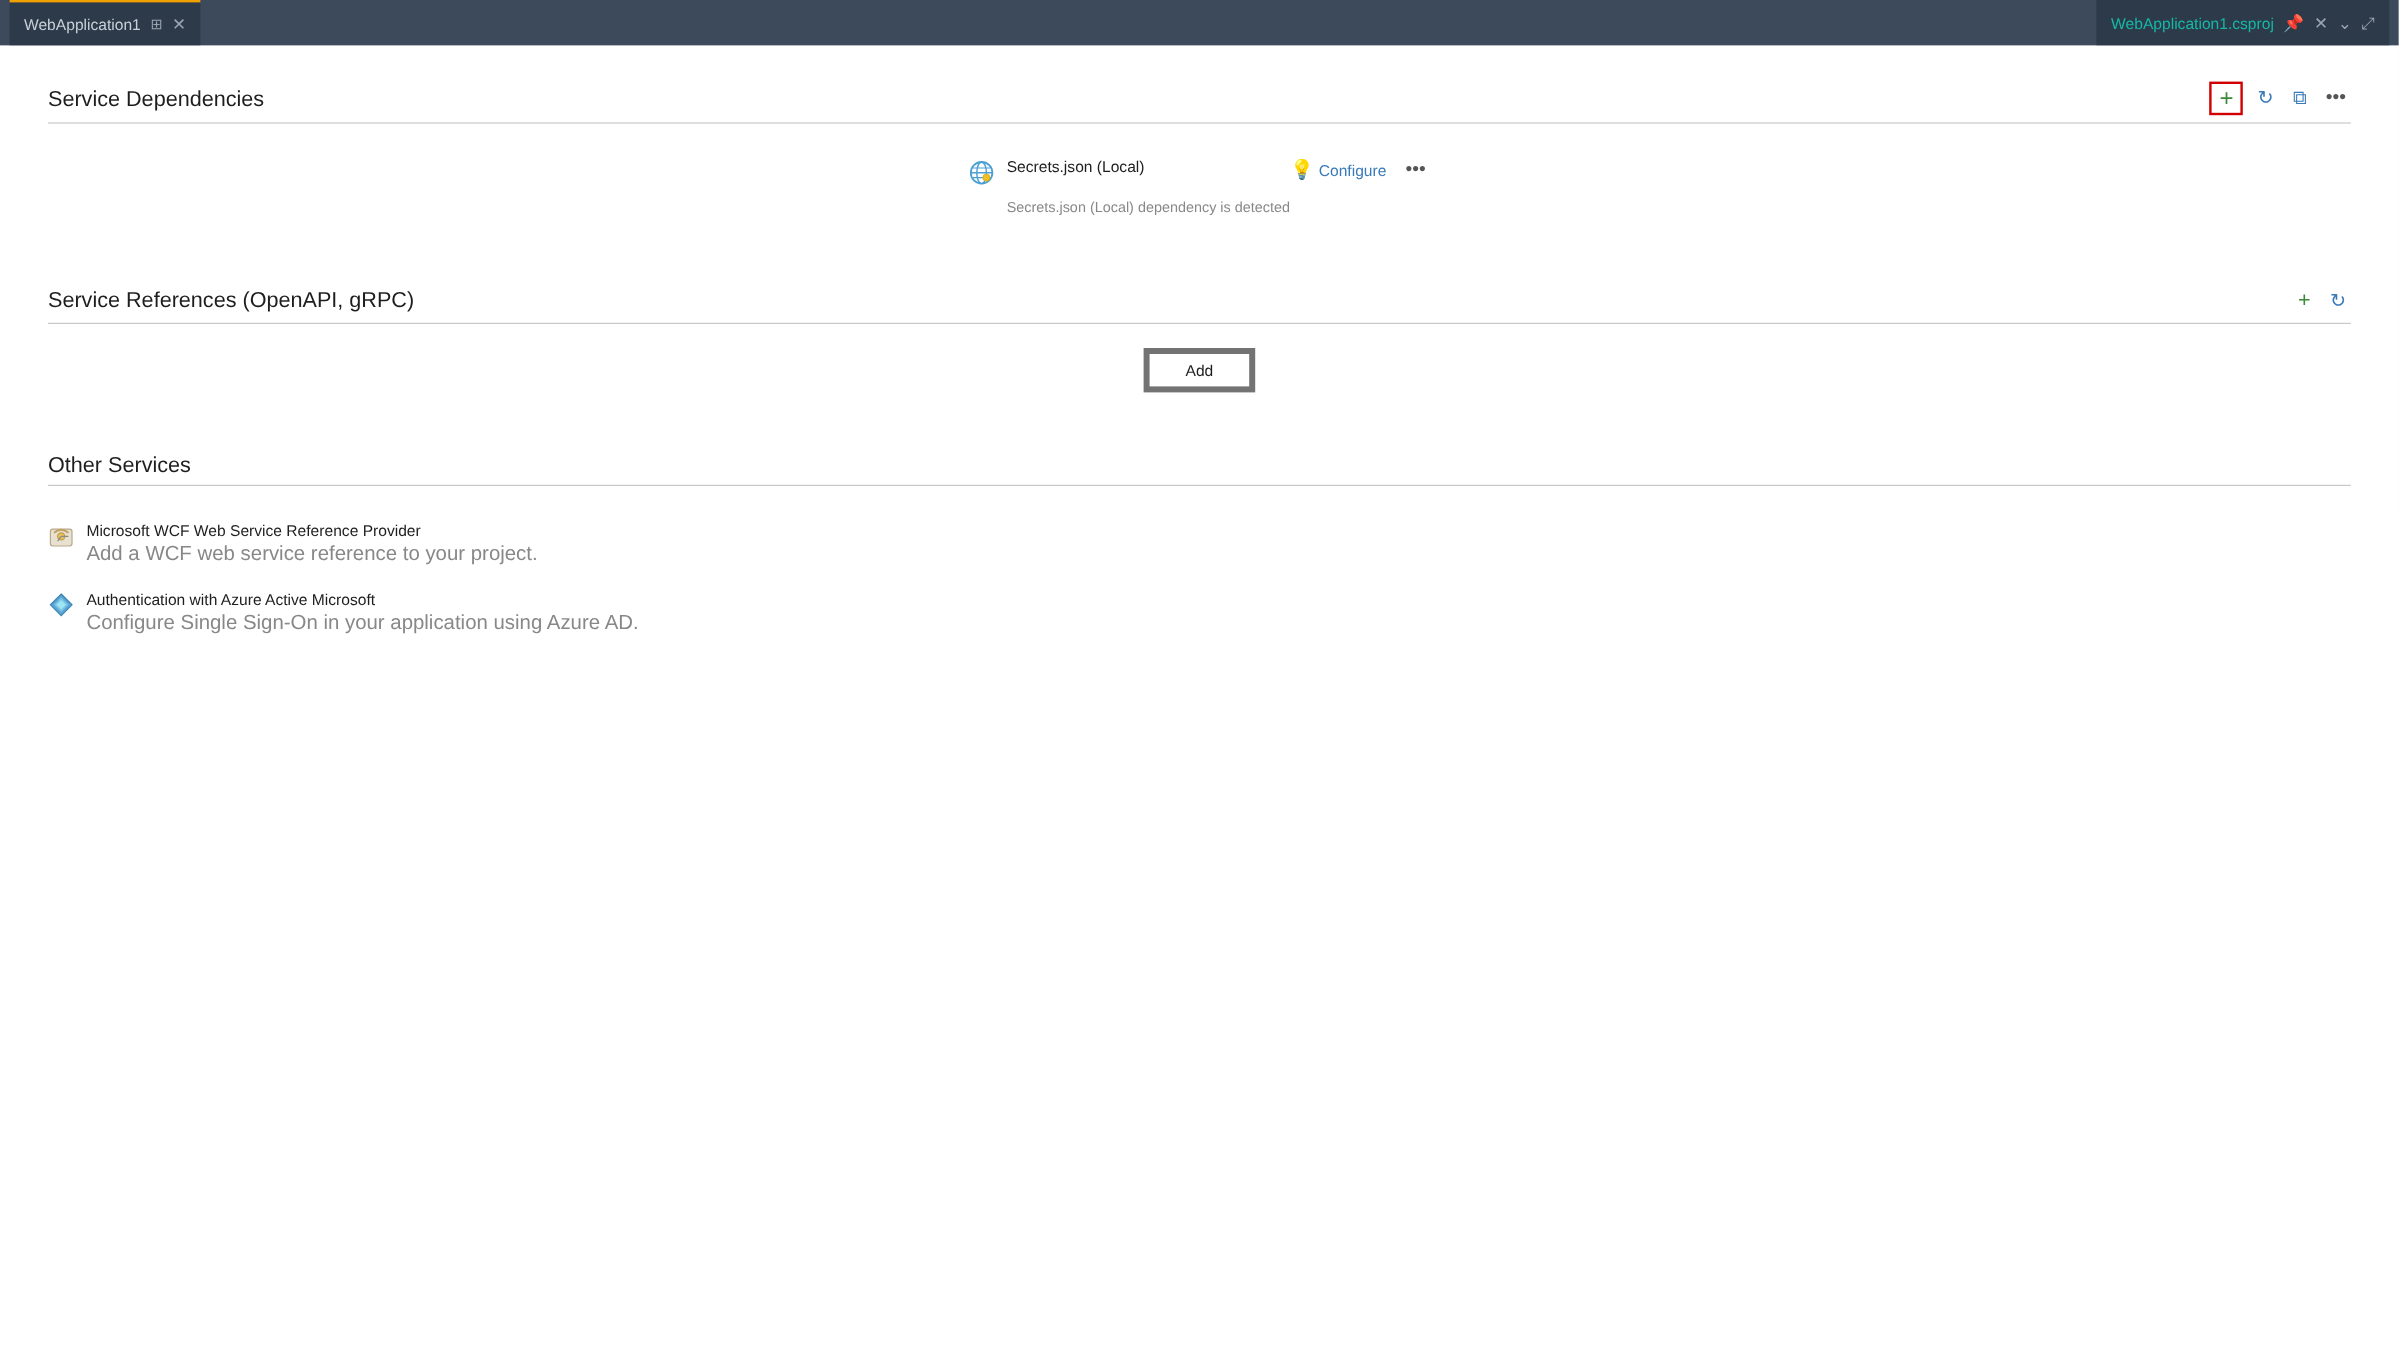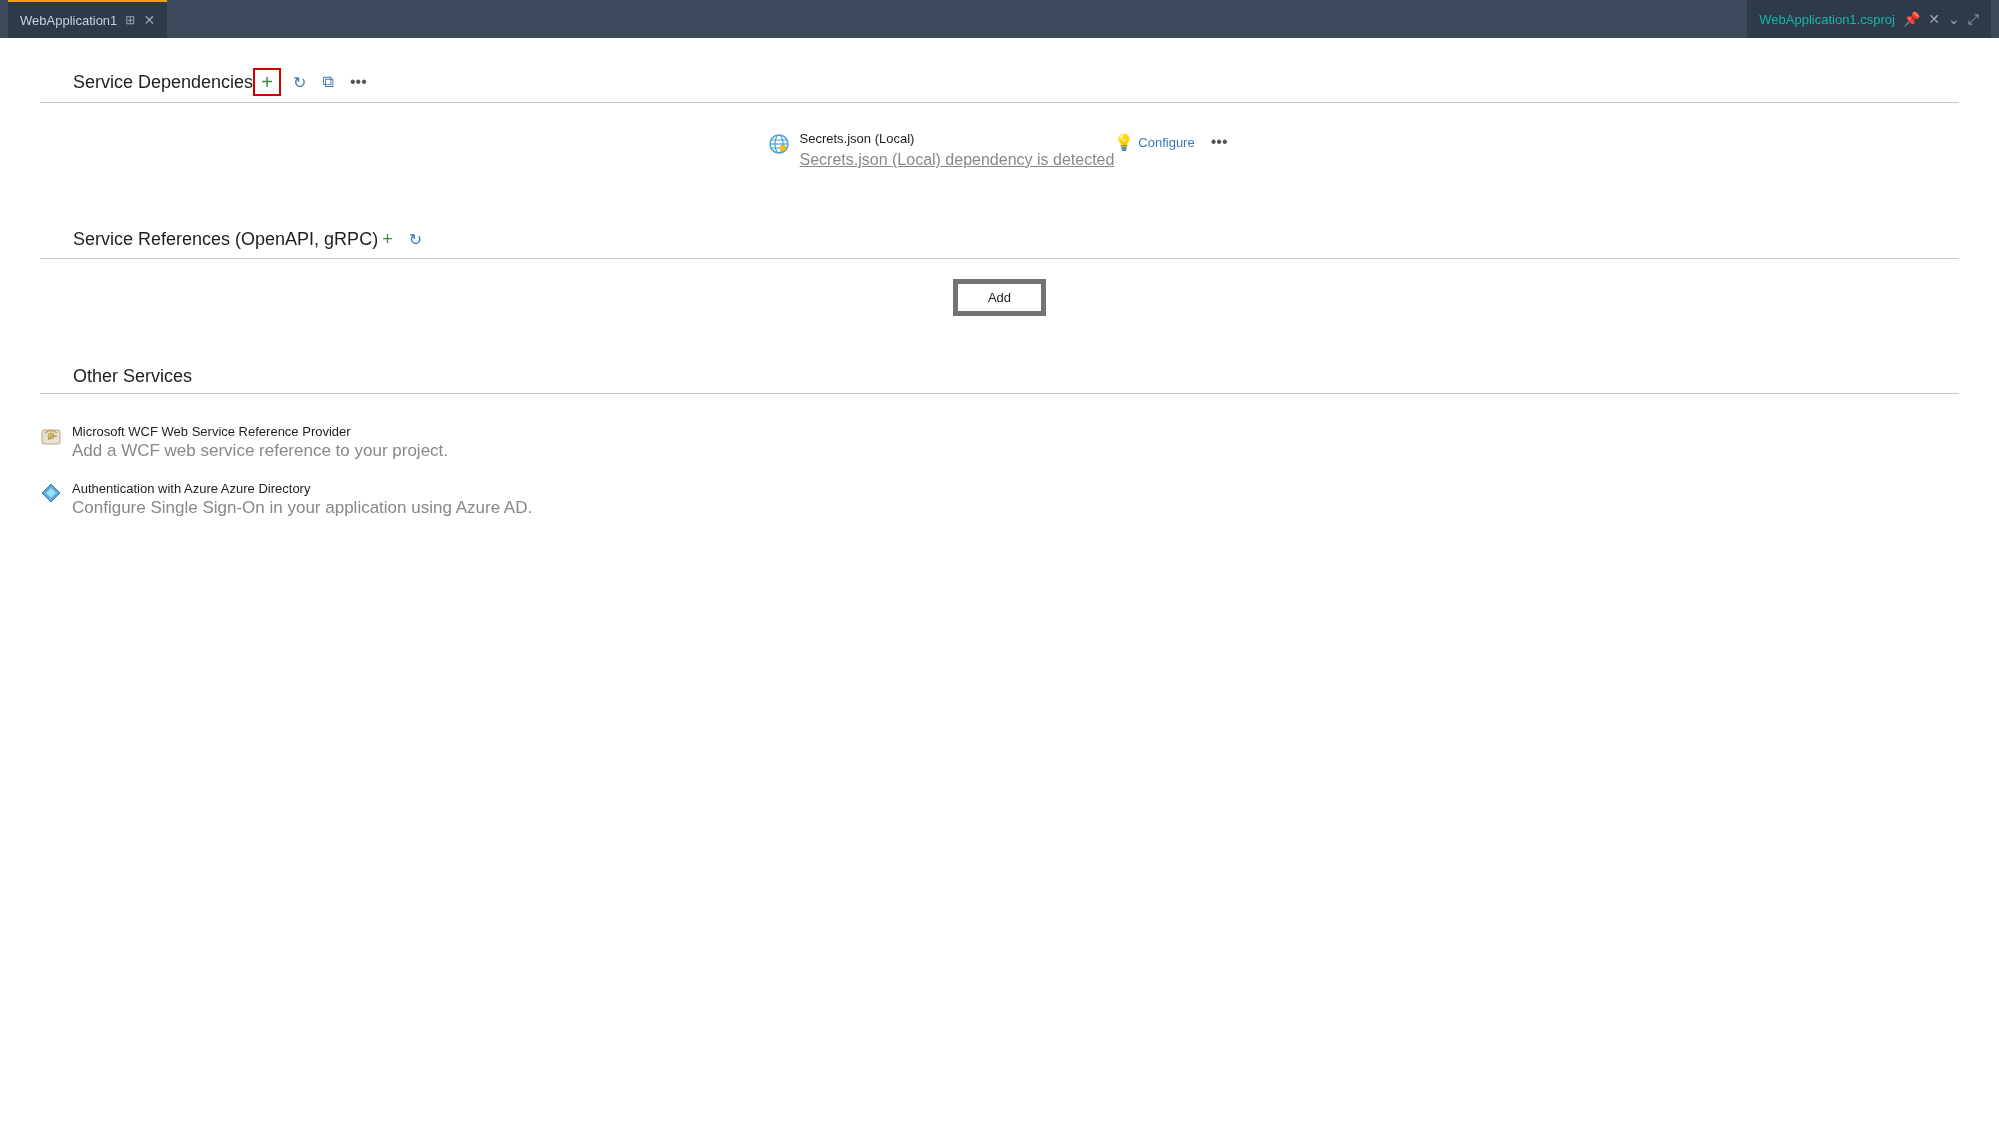--- a/index.html
+++ b/index.html
@@ -93,22 +93,22 @@
       overflow-y: auto;
     }
 
     
     .section {
       margin-bottom: 50px;
     }
     .section-header {
       display: flex;
       align-items: center;
+      justify-content: space-between;
       margin-bottom: 6px;
-      margin-left: 33px;
     }
     .section-title {
       font-size: 18px;
       font-weight: 400;
       color: #1e1e1e;
     }
     .section-divider {
       border: none;
       border-top: 1px solid #c8c8c8;
       margin-bottom: 20px;
@@ -184,24 +184,23 @@
       font-size: 20px;
       margin-top: 2px;
       line-height: 1;
     }
     .dep-name {
       font-size: 13px;
       font-weight: 500;
       color: #1e1e1e;
     }
     .dep-desc {
-      font-size: 16px;
+      font-size: 12px;
       color: #888;
-      margin-top: 5px;
-      text-decoration: underline;
+      margin-top: 20px;
     }
     .dep-item-right {
       display: flex;
       align-items: center;
       gap: 12px;
     }
     .configure-link {
       color: #3a7ab8;
       font-size: 13px;
       cursor: pointer;
@@ -363,20 +362,20 @@
       <div class="other-item">
         <span class="other-icon">
           <svg width="22" height="22" viewBox="0 0 22 22" xmlns="http://www.w3.org/2000/svg">
 
             <polygon points="11,2 20,11 11,20 2,11" fill="#5ba4d4" stroke="#3a84b4" stroke-width="1"></polygon>
             <polygon points="11,5 17,11 11,17 5,11" fill="#7cc4e4" stroke="none"></polygon>
             <polygon points="11,7 15,11 11,15 7,11" fill="#9de4f4" stroke="none"></polygon>
           </svg>
         </span>
         <div>
-          <div class="other-name">Authentication with Azure Azure Directory</div>
+          <div class="other-name">Authentication with Azure Active Microsoft</div>
           <div class="other-desc">Configure Single Sign-On in your application using Azure AD.</div>
         </div>
       </div>
     </div>
 
   </div>
 </div>
 
 </body></html>

